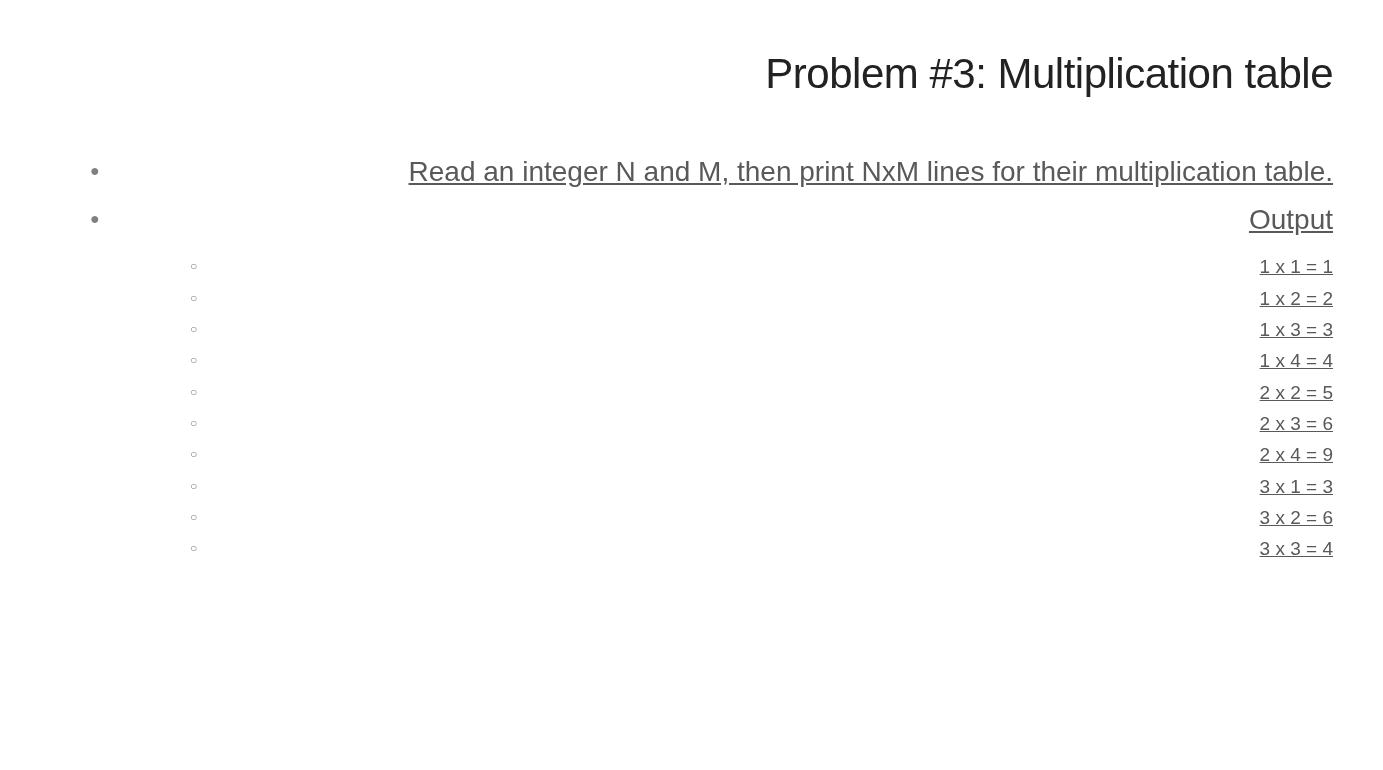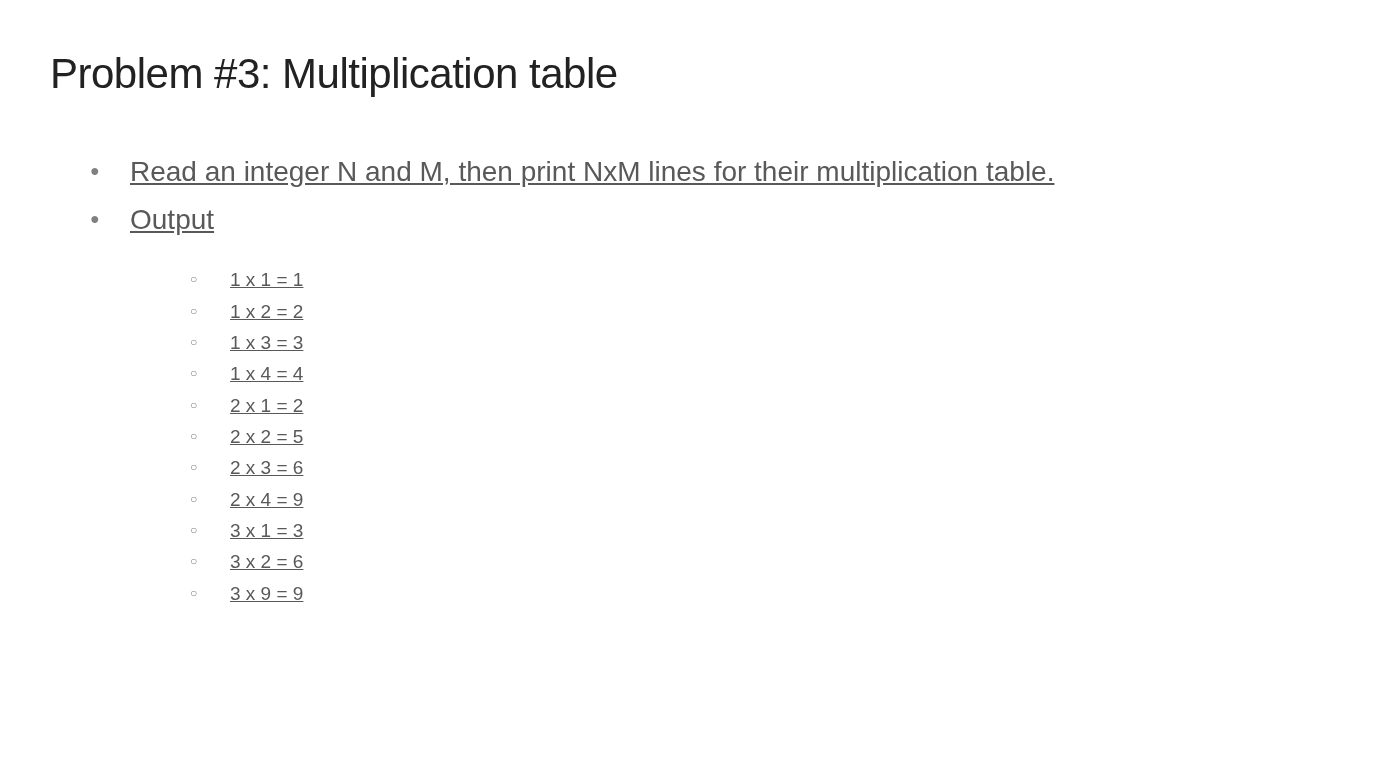--- a/index.html
+++ b/index.html
@@ -1,18 +1,19 @@
 <!DOCTYPE html>
 <html><head>
   <meta charset="utf-8">
   <style>
     * {
       margin: 0;
       padding: 0;
       box-sizing: border-box;
+      text-align: right;
     }
     body {
       font-family: Arial, "Helvetica Neue", Helvetica, sans-serif;
       background: #ffffff;
       width: 1383px;
       height: 770px;
       padding: 50px 50px 50px 50px;
       color: #595959;
     }
     .title {
@@ -39,21 +40,21 @@
       position: absolute;
       left: -10px;
       top: 0;
       font-size: 16px;
       color: #808080;
       line-height: 2.9;
     }
     ul.sub-list {
       list-style: none;
       padding-left: 70px;
-      margin-top: 21px;
+      margin-top: 8px;
     }
     ul.sub-list > li {
       position: relative;
       font-size: 19px;
       color: #595959;
       line-height: 1.65;
       padding-left: 30px;
     }
     ul.sub-list > li::before {
       content: "○";
@@ -72,22 +73,21 @@
 
 <ul class="main-list">
   <li>Read an integer N and M, then print NxM lines for their multiplication table.</li>
   <li>
     <span>Output</span>
     <ul class="sub-list">
       <li>1 x 1 = 1</li>
       <li>1 x 2 = 2</li>
       <li>1 x 3 = 3</li>
       <li>1 x 4 = 4</li>
-      <li>2 x 1 = 2</li>
       <li>2 x 2 = 5</li>
       <li>2 x 3 = 6</li>
       <li>2 x 4 = 9</li>
       <li>3 x 1 = 3</li>
       <li>3 x 2 = 6</li>
-      <li>3 x 9 = 9</li>
+      <li>3 x 3 = 4</li>
     </ul>
   </li>
 </ul>
 
 </body></html>

